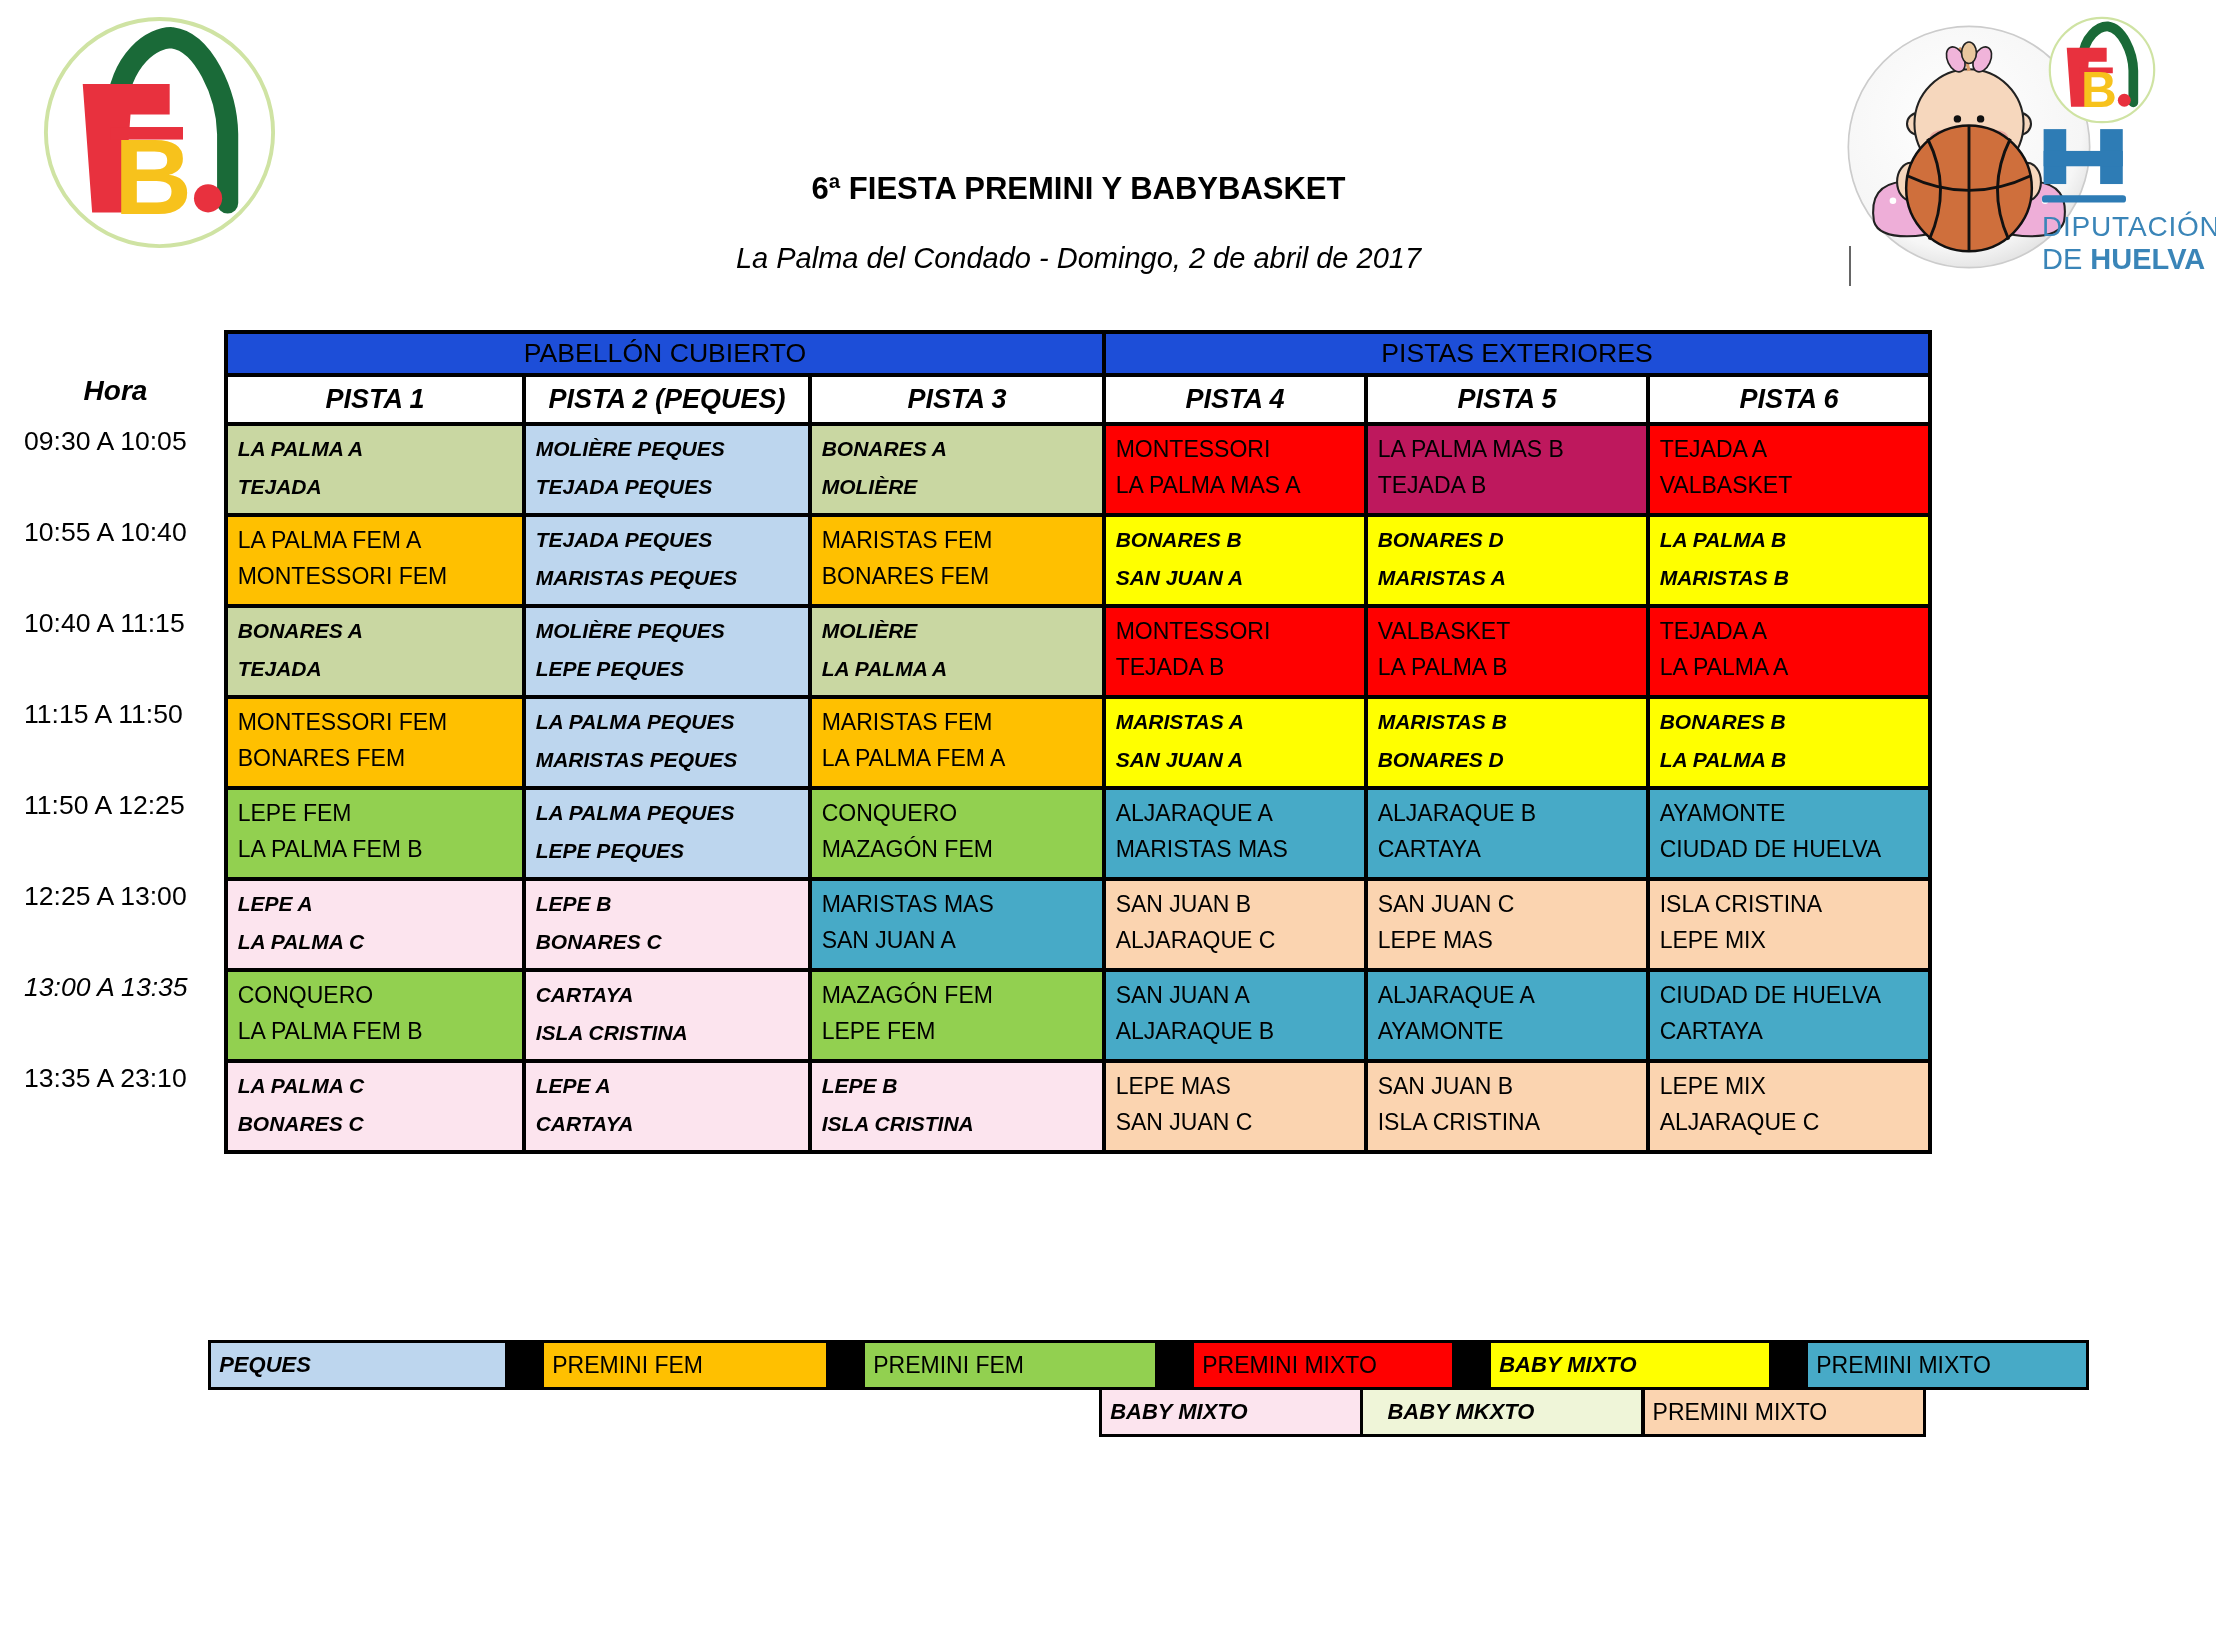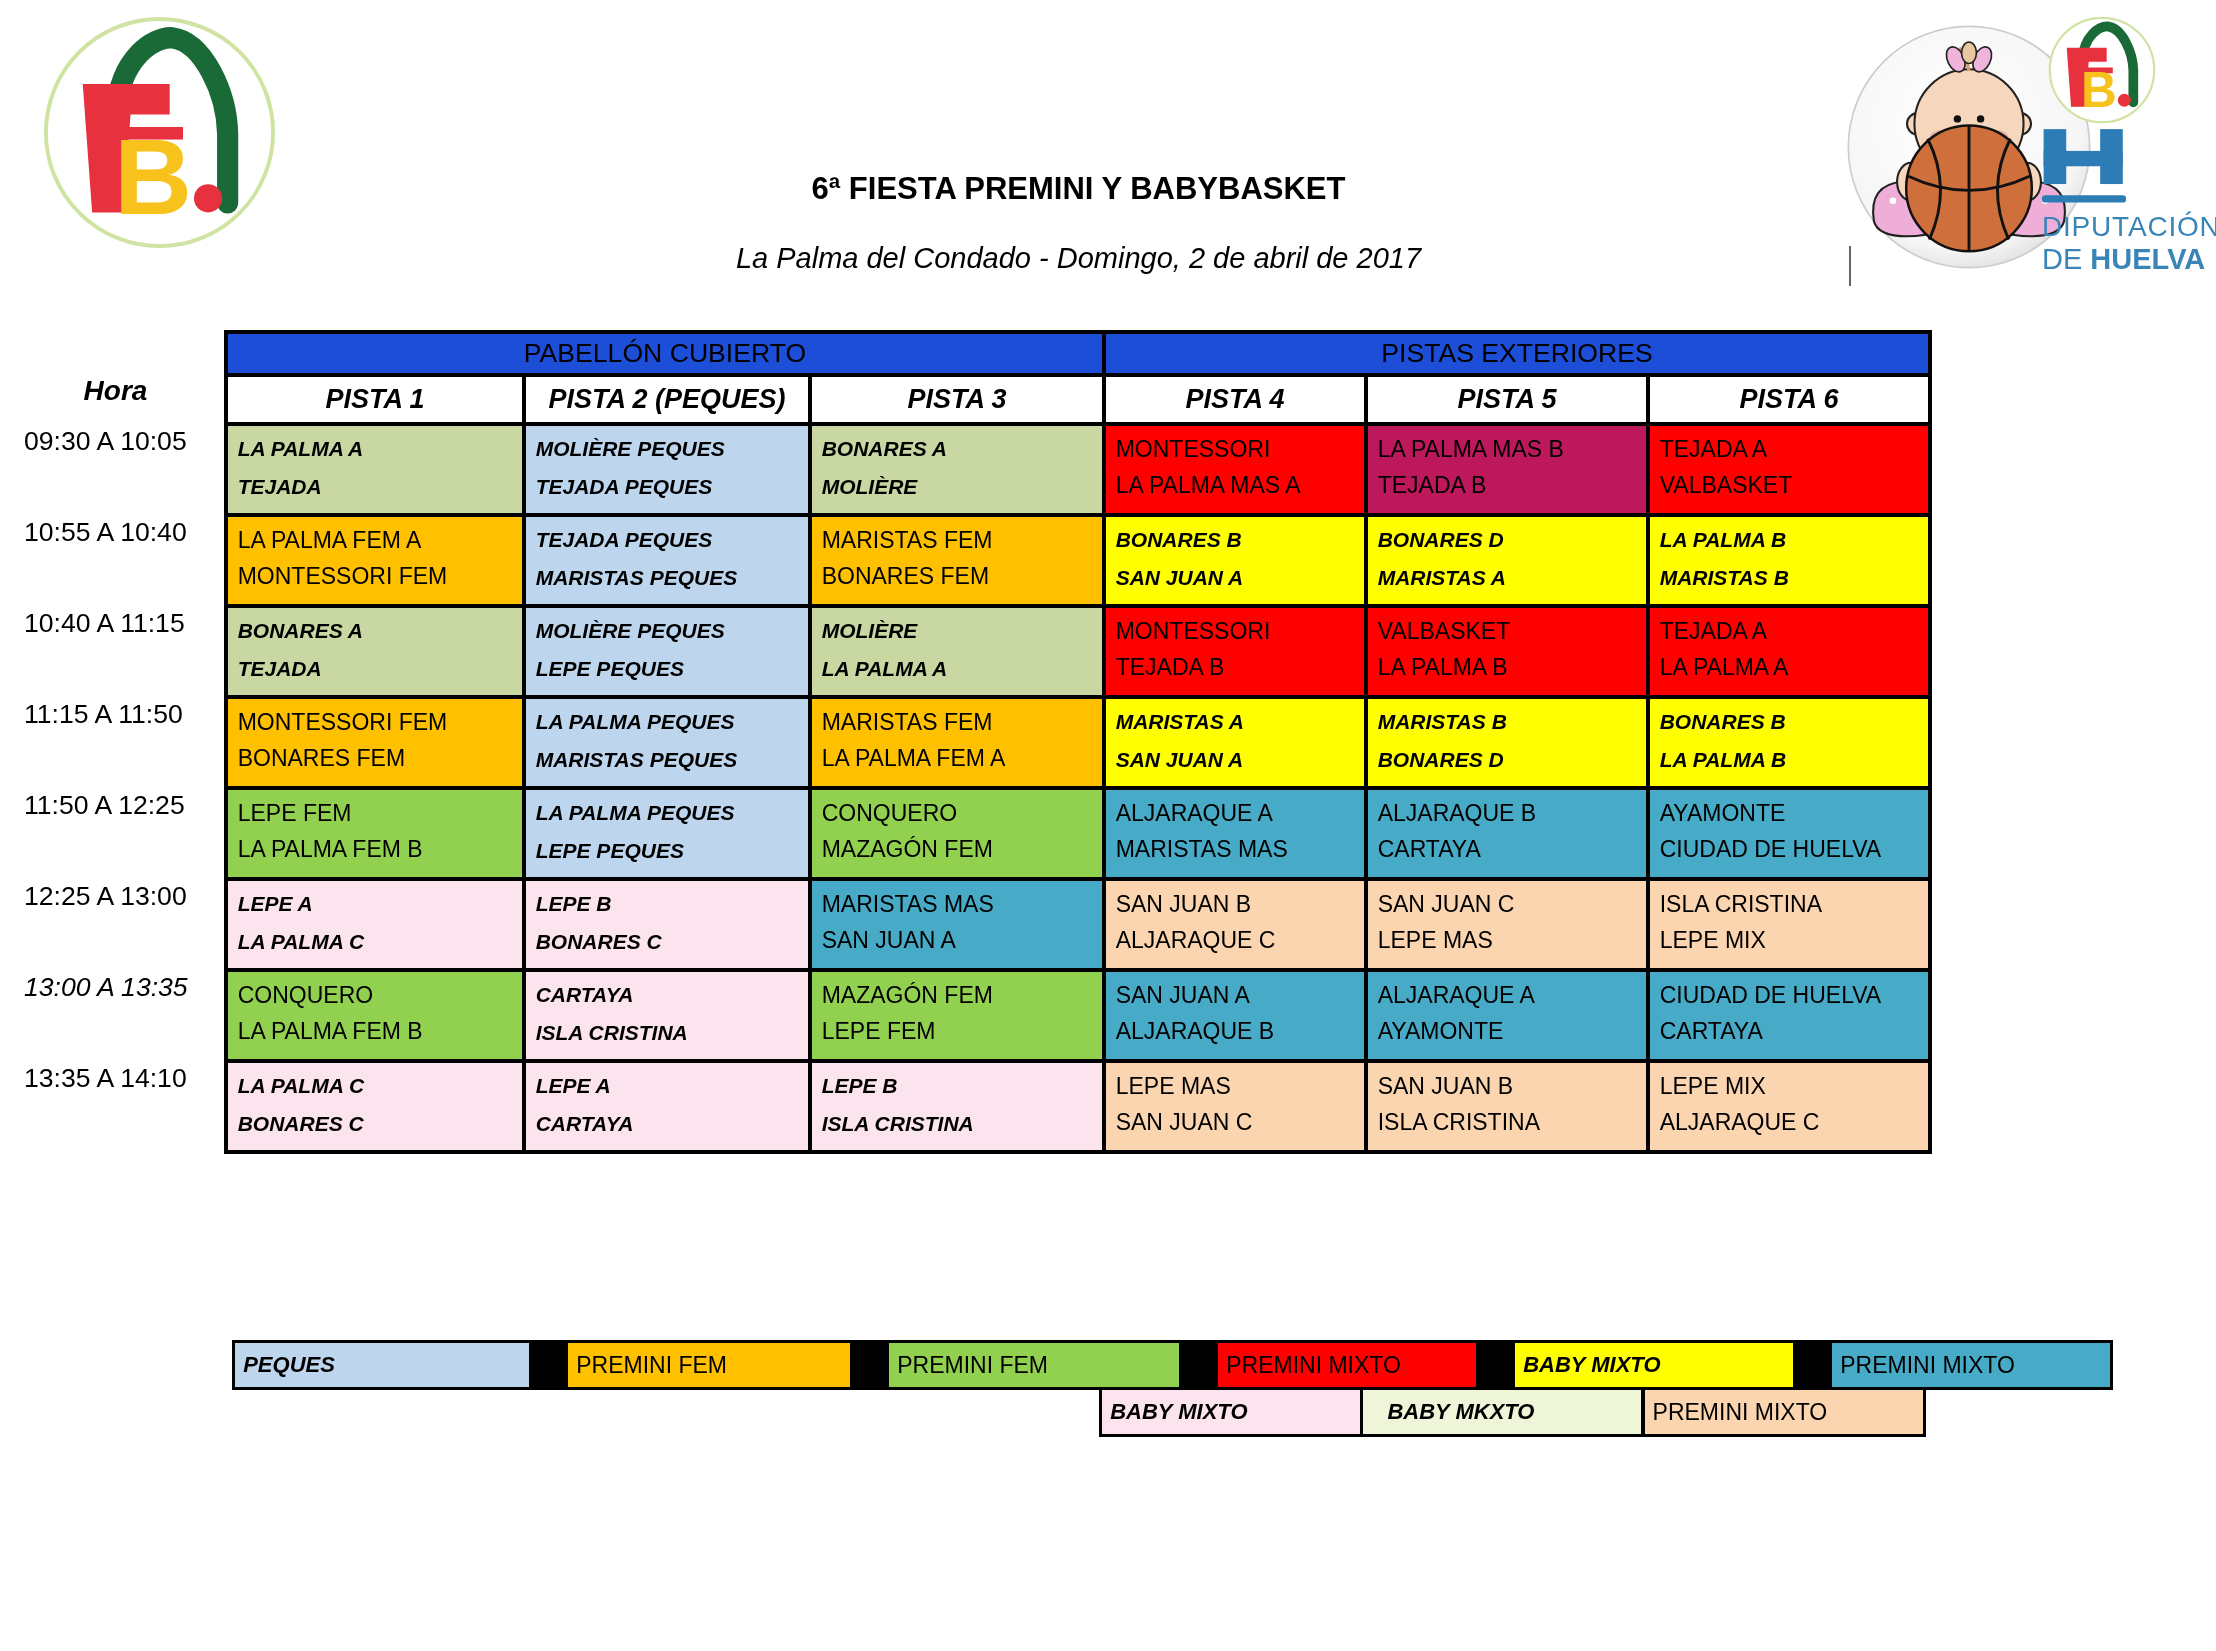--- a/index.html
+++ b/index.html
@@ -35,21 +35,21 @@
          justify-content:center;font-size:26.6px;}
   .hcell{background:#fff;display:flex;align-items:center;justify-content:center;
          font-weight:bold;font-style:italic;font-size:27px;}
   .cell{display:flex;flex-direction:column;justify-content:space-between;
         padding:11.3px 6.4px 14.5px 9.7px;font-size:23px;}
   .cell.emph{font-weight:bold;font-style:italic;font-size:21px;}
   .team{line-height:1.1;white-space:nowrap;}
 
   
   .legend-row{position:absolute;display:grid;gap:3.2px;padding:3.2px;background:#000;}
-  #legend-row1{left:232px;top:1340px;grid-template-columns:294px 282px 290px 258px 278px 278px;
+  #legend-row1{left:208px;top:1340px;grid-template-columns:294px 282px 290px 258px 278px 278px;
                grid-template-rows:44px;gap:39px;}
   #legend-row2{left:1099px;top:1387px;grid-template-columns:258px 278px 278px;
                grid-template-rows:44px;}
   .lcell{display:flex;align-items:center;padding-left:8px;font-size:23px;background:#fff;}
   .lcell.emph{font-weight:bold;font-style:italic;font-size:22px;}
 </style>
 </head>
 <body>
 
 <div class="page">
@@ -137,21 +137,21 @@
 
   <div class="hora">Hora</div>
   <div id="time-labels">
       <div class="time-label" style="top: 426px;">09:30 A 10:05</div>
       <div class="time-label" style="top: 517px;">10:55 A 10:40</div>
       <div class="time-label" style="top: 608px;">10:40 A 11:15</div>
       <div class="time-label" style="top: 699px;">11:15 A 11:50</div>
       <div class="time-label" style="top: 790px;">11:50 A 12:25</div>
       <div class="time-label" style="top: 881px;">12:25 A 13:00</div>
       <div class="time-label" style="top: 972px; font-style: italic;">13:00 A 13:35</div>
-      <div class="time-label" style="top: 1063px;">13:35 A 14:10</div>
+      <div class="time-label" style="top: 1063px;">13:35 A 23:10</div>
     </div>
 
   <div class="grid" id="schedule-grid">
     <div class="gcell">PABELLÓN CUBIERTO</div>
     <div class="gcell">PISTAS EXTERIORES</div>
     <div class="hcell">PISTA 1</div>
     <div class="hcell">PISTA 2 (PEQUES)</div>
     <div class="hcell">PISTA 3</div>
     <div class="hcell">PISTA 4</div>
     <div class="hcell">PISTA 5</div>

